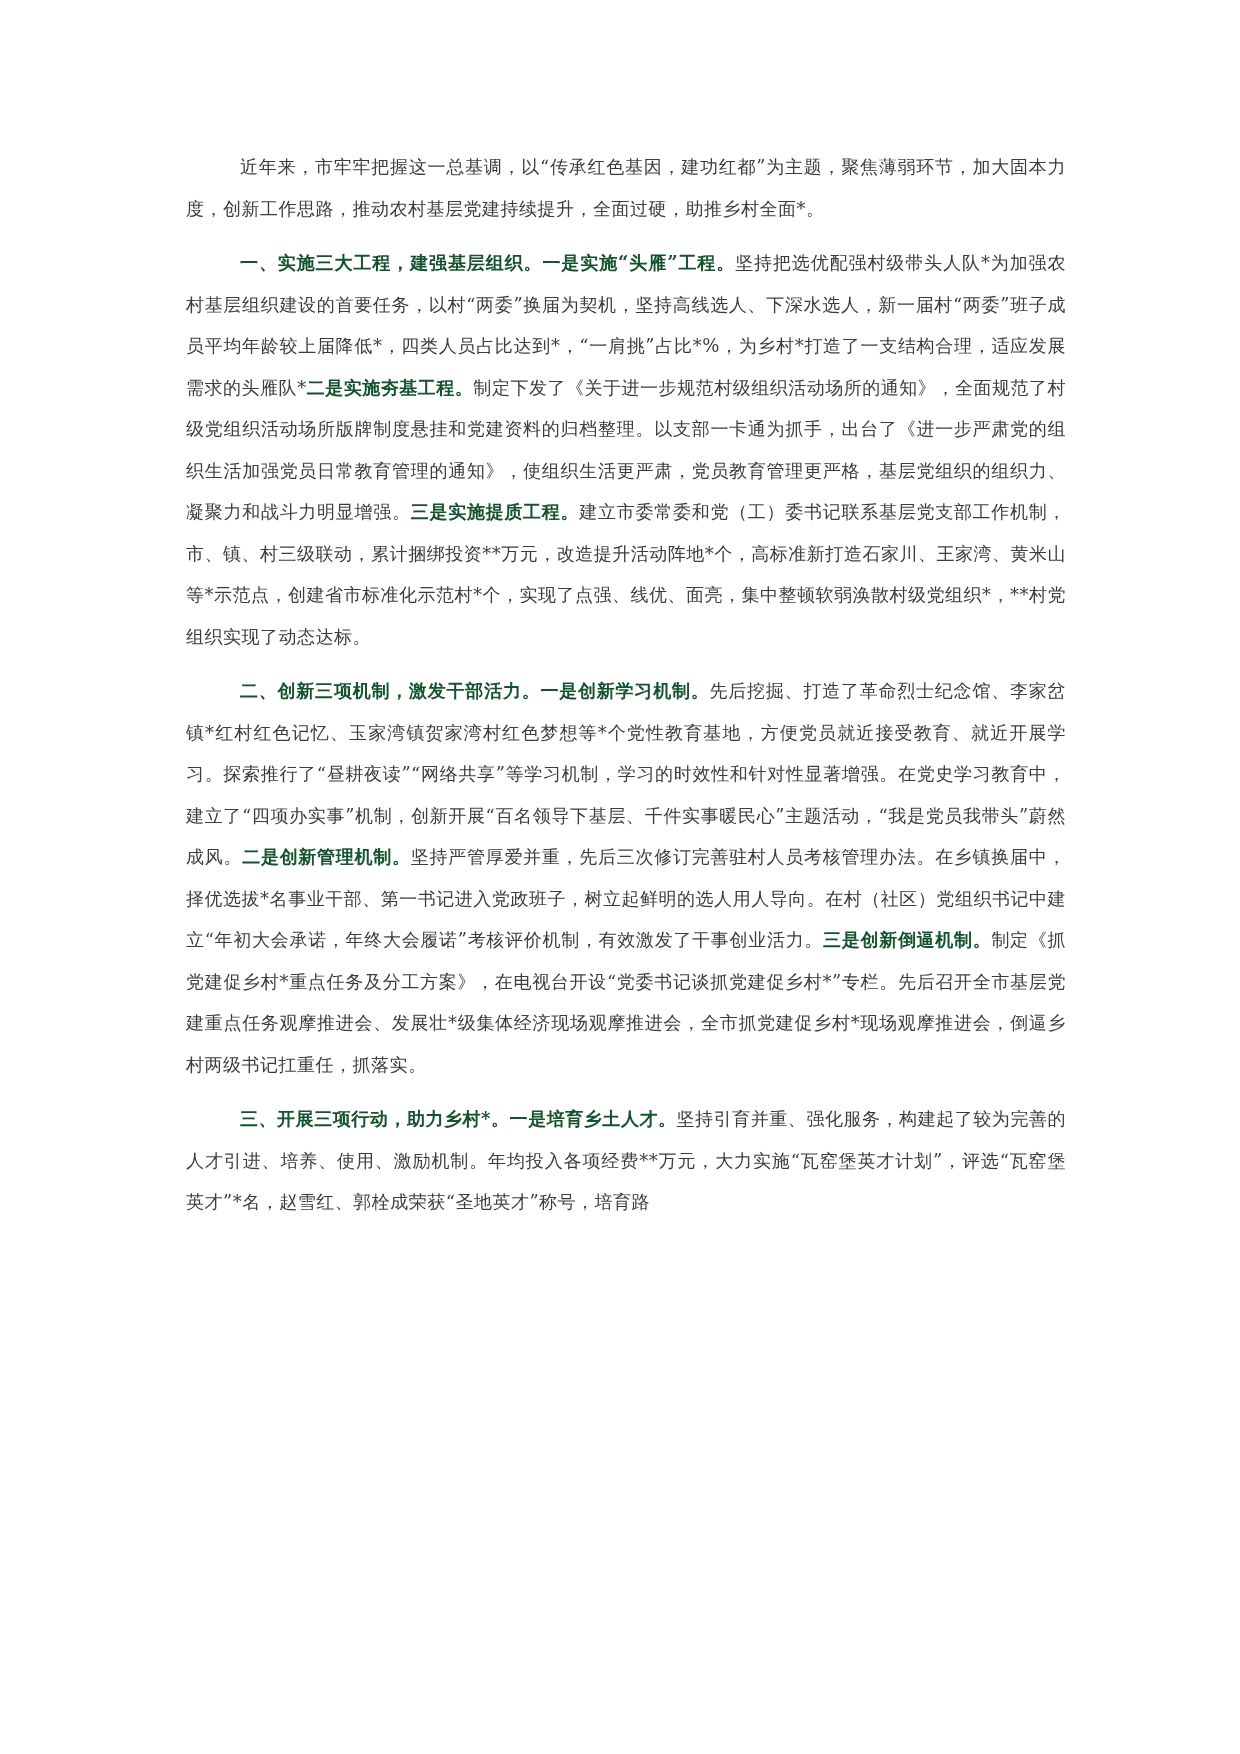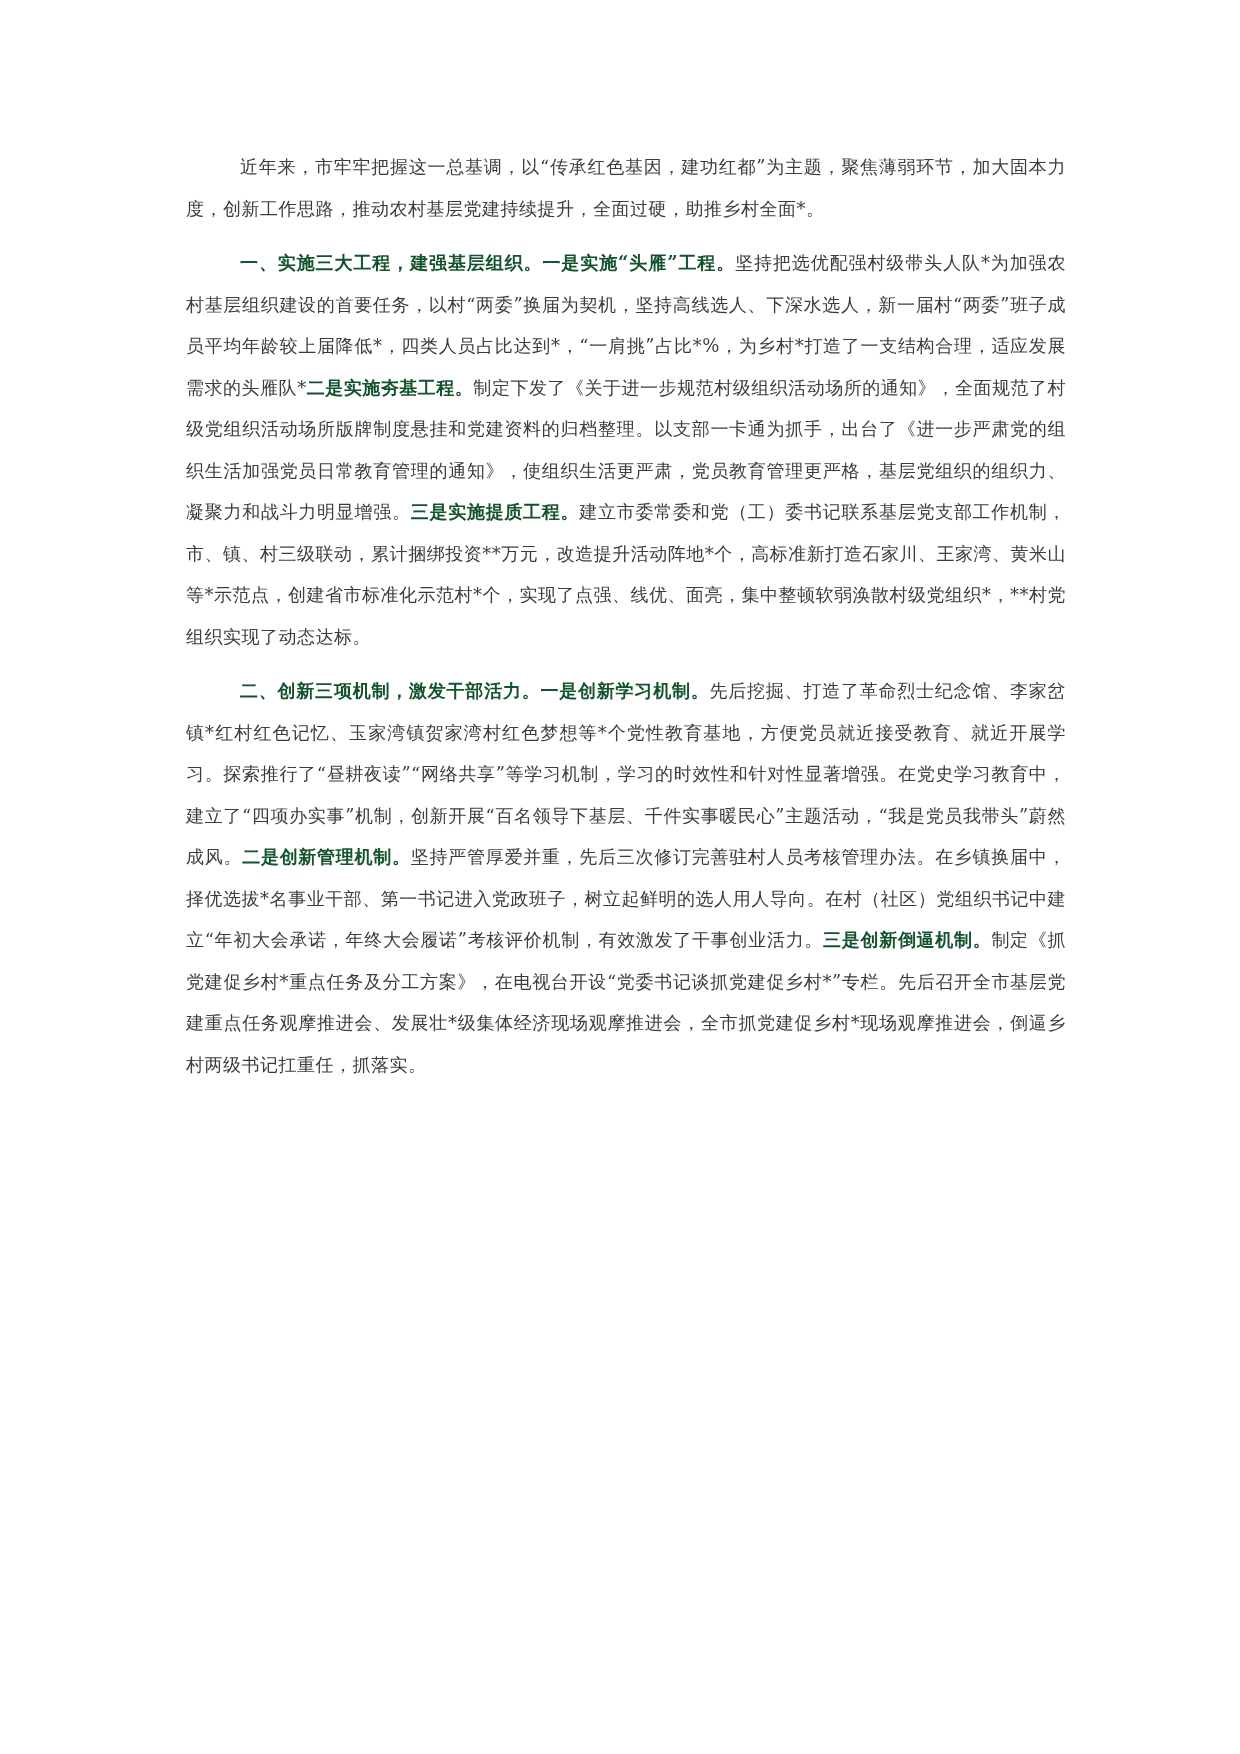--- a/index.html
+++ b/index.html
@@ -47,15 +47,16 @@
 
 <div class="page">
   <div class="content">
 
     <p class="para"><span>近年来，市牢牢把握这一总基调，以“传承红色基因，建功红都”为主题，聚焦薄弱环节，加大固本力度，创新工作思路，推动农村基层党建持续提升，全面过硬，助推乡村全面*。</span></p>
 
     <p class="para"><span class="bold">一、实施三大工程，建强基层组织。一是实施“头雁”工程。</span><span>坚持把选优配强村级带头人队*为加强农村基层组织建设的首要任务，以村“两委”换届为契机，坚持高线选人、下深水选人，新一届村“两委”班子成员平均年龄较上届降低*，四类人员占比达到*，“一肩挑”占比*%，为乡村*打造了一支结构合理，适应发展需求的头雁队*</span><span class="bold">二是实施夯基工程。</span><span>制定下发了《关于进一步规范村级组织活动场所的通知》，全面规范了村级党组织活动场所版牌制度悬挂和党建资料的归档整理。以支部一卡通为抓手，出台了《进一步严肃党的组织生活加强党员日常教育管理的通知》，使组织生活更严肃，党员教育管理更严格，基层党组织的组织力、凝聚力和战斗力明显增强。</span><span class="bold">三是实施提质工程。</span><span>建立市委常委和党（工）委书记联系基层党支部工作机制，市、镇、村三级联动，累计捆绑投资**万元，改造提升活动阵地*个，高标准新打造石家川、王家湾、黄米山等*示范点，创建省市标准化示范村*个，实现了点强、线优、面亮，集中整顿软弱涣散村级党组织*，**村党组织实现了动态达标。</span></p>
 
     <p class="para"><span class="bold">二、创新三项机制，激发干部活力。一是创新学习机制。</span><span>先后挖掘、打造了革命烈士纪念馆、李家岔镇*红村红色记忆、玉家湾镇贺家湾村红色梦想等*个党性教育基地，方便党员就近接受教育、就近开展学习。探索推行了“昼耕夜读”“网络共享”等学习机制，学习的时效性和针对性显著增强。在党史学习教育中，建立了“四项办实事”机制，创新开展“百名领导下基层、千件实事暖民心”主题活动，“我是党员我带头”蔚然成风。</span><span class="bold">二是创新管理机制。</span><span>坚持严管厚爱并重，先后三次修订完善驻村人员考核管理办法。在乡镇换届中，择优选拔*名事业干部、第一书记进入党政班子，树立起鲜明的选人用人导向。在村（社区）党组织书记中建立“年初大会承诺，年终大会履诺”考核评价机制，有效激发了干事创业活力。</span><span class="bold">三是创新倒逼机制。</span><span>制定《抓党建促乡村*重点任务及分工方案》，在电视台开设“党委书记谈抓党建促乡村*”专栏。先后召开全市基层党建重点任务观摩推进会、发展壮*级集体经济现场观摩推进会，全市抓党建促乡村*现场观摩推进会，倒逼乡村两级书记扛重任，抓落实。</span></p>
 
+    <p class="para"><span class="bold">三、开展三项行动，助力乡村*。一是培育乡土人才。</span><span>坚持引育并重、强化服务，构建起了较为完善的人才引进、培养、使用、激励机制。年均投入各项经费**万元，大力实施“瓦窑堡英才计划”，评选“瓦窑堡英才”*名，赵雪红、郭栓成荣获“圣地英才”称号，培育路</span></p>
 
   </div>
 </div>
 
 </body></html>

